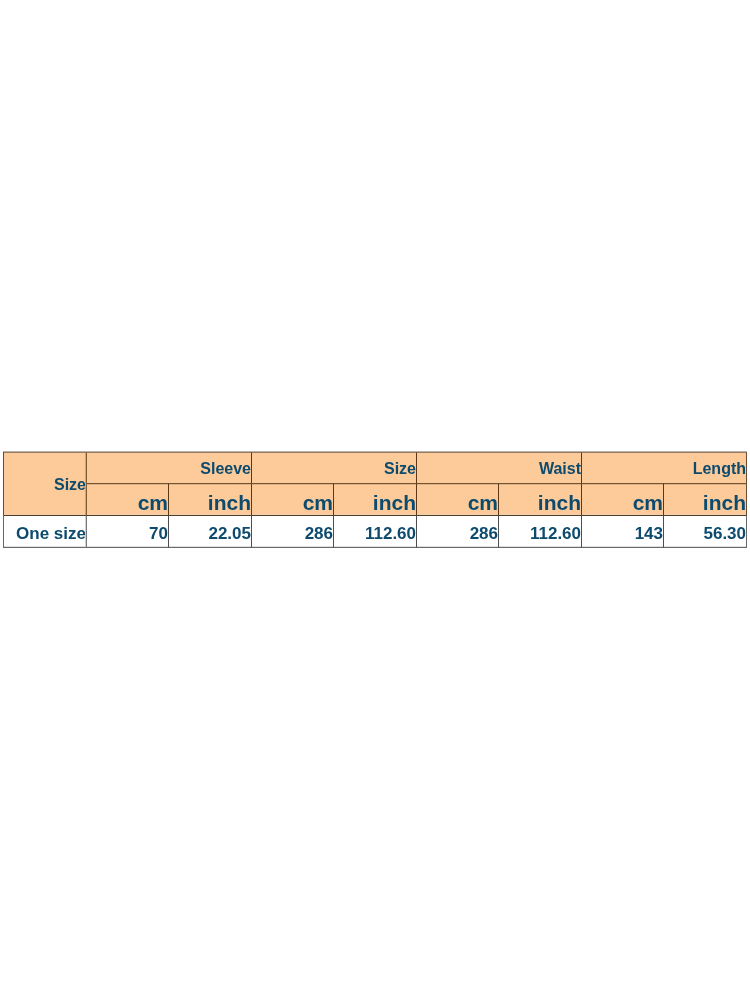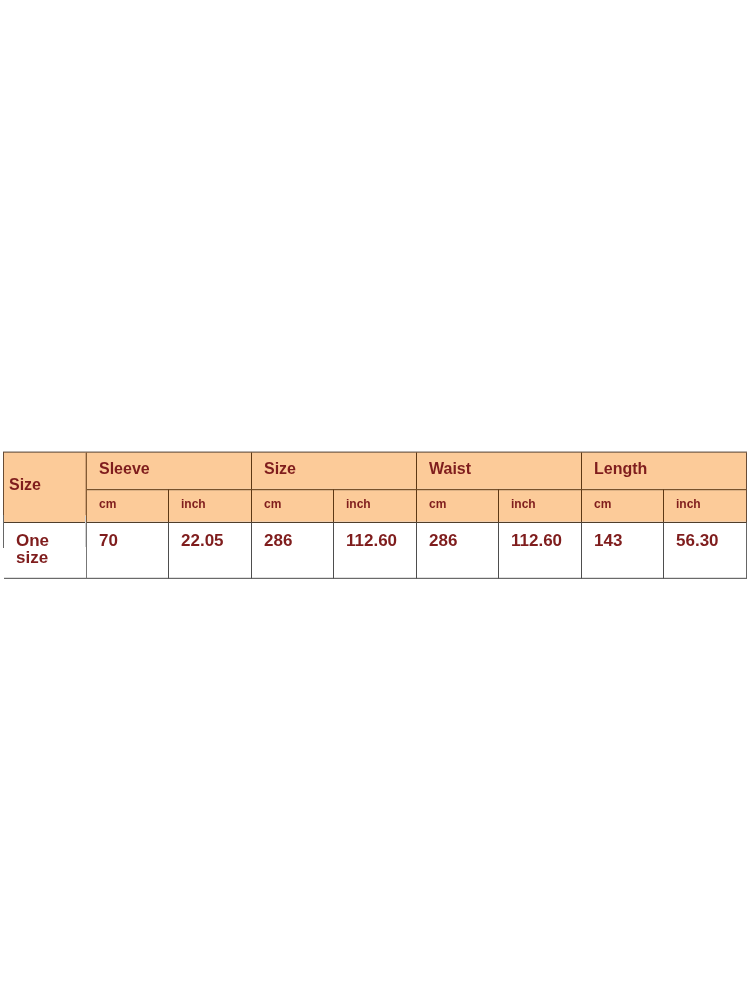--- a/index.html
+++ b/index.html
@@ -1,23 +1,23 @@
 <!DOCTYPE html>
 <html><head>
 <meta charset="utf-8">
 <style>
   html, body { margin:0; padding:0; }
   body { width:750px; height:1000px; background:#ffffff; font-family:"Liberation Sans", sans-serif; }
   .page { position:relative; width:750px; height:1000px; }
   .size-table { position:absolute; opacity:0.999; left:4px; top:452px; border-collapse:separate; border-spacing:0; table-layout:fixed; width:743px; }
-  .size-table td { will-change:transform; box-sizing:border-box; vertical-align:top; line-height:1; text-align:left; font-weight:bold; color:#7f1d1d; padding:12px; border:0; }
+  .size-table td { will-change:transform; box-sizing:border-box; vertical-align:top; line-height:1; text-align:right; font-weight:bold; color:#0c4a6e; padding:0; border:0; }
   .hdr { background:#FCCB99; }
   
   .grp { font-size:16px; }
-  .unit { font-size:12px;margin-left:23px; }
+  .unit { font-size:21px;margin-left:23px; }
   .grp td { height:31px; padding-top:8px; border-top:1px solid #97795D; border-right:1px solid #5D3814; box-shadow: inset 0 -1px 0 #F6CDA3; }
   .grp td:last-child { border-right:1px solid #674B35; }
   .unit td { height:32px; padding-top:8px; border-top:1px solid #79522A; border-right:1px solid #5D3814; box-shadow: inset 0 1px 0 #DBB185, inset 0 -1px 0 #F0CFAF; }
   .unit td:last-child { border-right:1px solid #674B35; }
   .size-cell { border-top:1px solid #97795D !important; border-right:1px solid #835B33 !important; padding-left:5px !important; padding-top:24px !important; }
   .data td { height:33px; font-size:17px; background:#fff; padding-top:9px; border-top:1px solid #4F3D2A; border-right:1px solid #4E4E4E; border-bottom:1px solid #6A6A6A; box-shadow: inset 0 -1px 0 #DEDEDE; }
   .data td:first-child { border-right:1px solid #777777; }
   .softline { position:absolute; z-index:5; left:85px; top:516px; width:1px; height:31px; background:#D2D2D2; }
   .softline2 { position:absolute; z-index:5; left:85px; top:453px; width:1px; height:62px; background:#D2A378; }
   .data td:last-child { border-right:1px solid #666666; }

